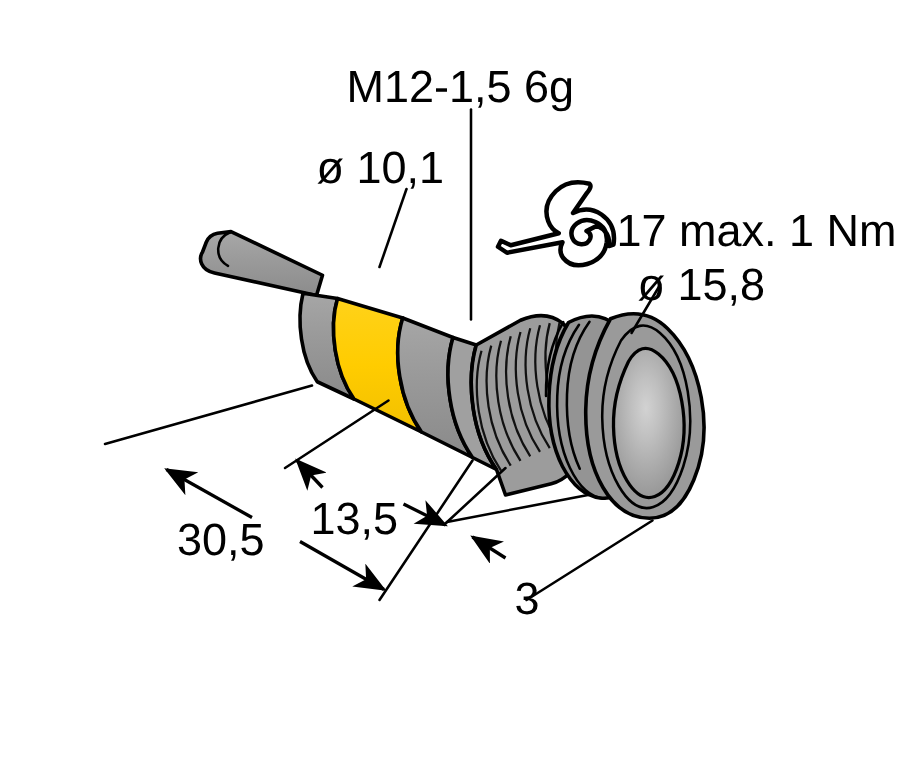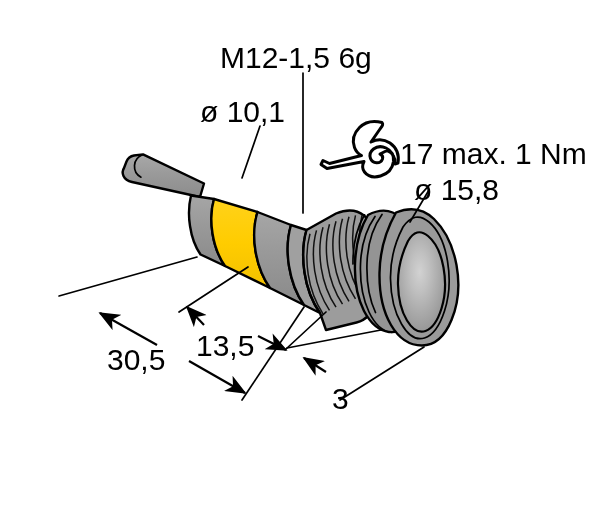--- a/index.html
+++ b/index.html
@@ -9,21 +9,21 @@
   }
   body {
     width: 612px;
     height: 514px;
     font-family: "Liberation Sans", sans-serif;
     overflow: hidden;
     position: relative;
   }
   #drawing-root {
     position: absolute;
-    left: 4px;
+    left: 15px;
     top: 0;
     width: 528px;
     height: 514px;
   }
   svg.drw {
     display: block;
     width: 612px;
     height: 514px;
   }
   text.dimtext {

